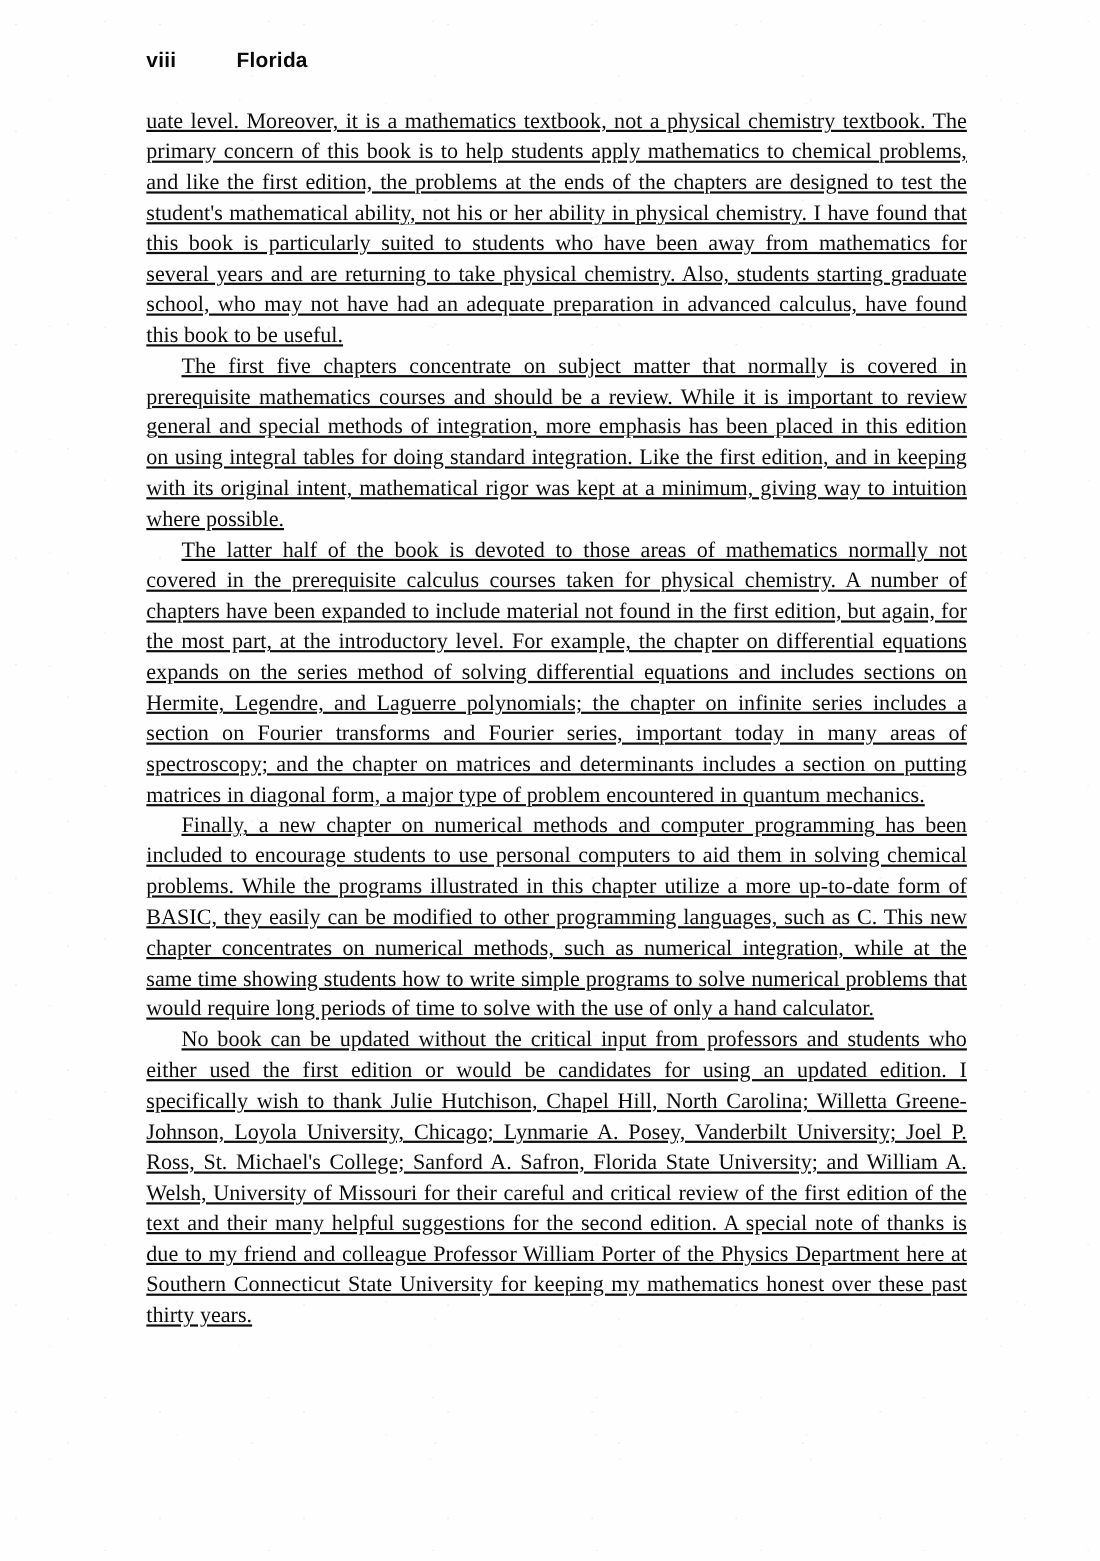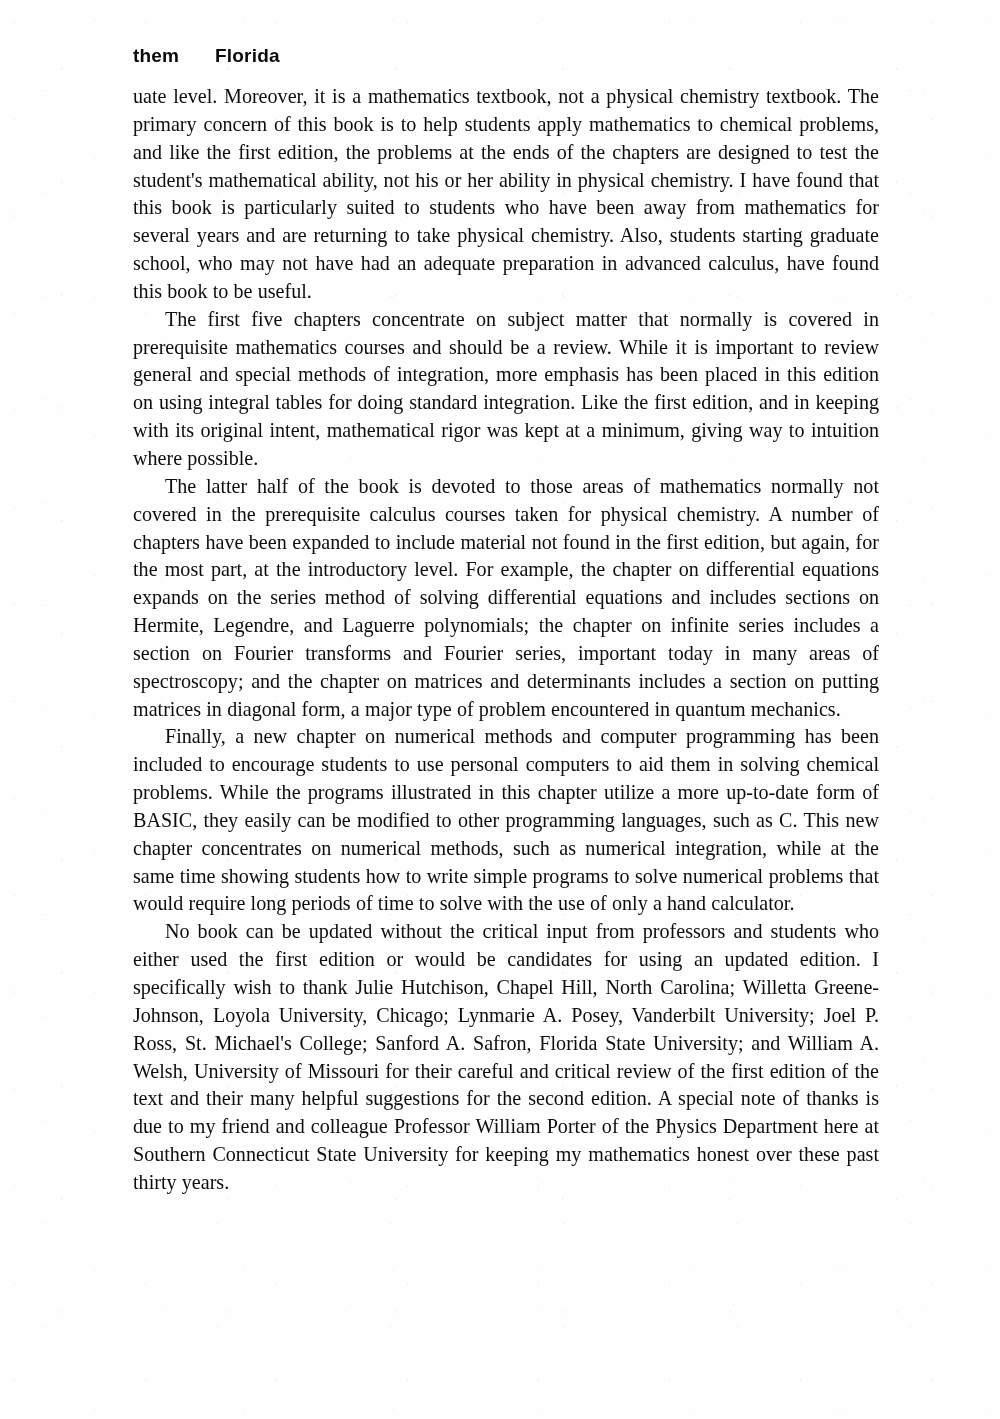--- a/index.html
+++ b/index.html
@@ -43,22 +43,23 @@
     width: 82px;
   }
   .head-title {
     display: inline-block;
   }
 
   
   .text-column {
     position: absolute;
     left: 133px;
-    top: 83px;
+    top: 97px;
     width: 746px;
+    text-decoration: underline;
   }
 
   .para {
     margin: 0;
     font-size: 20.1px;
     line-height: 27.85px;
     text-align: justify;
     text-justify: inter-word;
     text-indent: 0;
     word-spacing: 0.2px;
@@ -83,21 +84,21 @@
       radial-gradient(circle at 26% 88%, rgba(90,90,90,0.26) 0.6px, transparent 1px);
     background-size: 131px 97px, 167px 113px, 149px 139px, 191px 121px, 173px 103px;
   }
 </style>
 </head>
 <body>
 
 <div class="page">
 
   <div class="running-head">
-    <span class="folio">them</span>
+    <span class="folio">viii</span>
     <span class="head-title">Florida</span>
   </div>
 
   <div class="text-column">
     <p class="para">uate level. Moreover, it is a mathematics textbook, not a physical chemistry textbook. The primary concern of this book is to help students apply mathematics to chemical problems, and like the first edition, the problems at the ends of the chapters are designed to test the student's mathematical ability, not his or her ability in physical chemistry. I have found that this book is particularly suited to students who have been away from mathematics for several years and are returning to take physical chemistry. Also, students starting graduate school, who may not have had an adequate preparation in advanced calculus, have found this book to be useful.</p>
     <p class="para indent">The first five chapters concentrate on subject matter that normally is covered in prerequisite mathematics courses and should be a review. While it is important to review general and special methods of integration, more emphasis has been placed in this edition on using integral tables for doing standard integration. Like the first edition, and in keeping with its original intent, mathematical rigor was kept at a minimum, giving way to intuition where possible.</p>
     <p class="para indent">The latter half of the book is devoted to those areas of mathematics normally not covered in the prerequisite calculus courses taken for physical chemistry. A number of chapters have been expanded to include material not found in the first edition, but again, for the most part, at the introductory level. For example, the chapter on differential equations expands on the series method of solving differential equations and includes sections on Hermite, Legendre, and Laguerre polynomials; the chapter on infinite series includes a section on Fourier transforms and Fourier series, important today in many areas of spectroscopy; and the chapter on matrices and determinants includes a section on putting matrices in diagonal form, a major type of problem encountered in quantum mechanics.</p>
     <p class="para indent">Finally, a new chapter on numerical methods and computer programming has been included to encourage students to use personal computers to aid them in solving chemical problems. While the programs illustrated in this chapter utilize a more up-to-date form of BASIC, they easily can be modified to other programming languages, such as C. This new chapter concentrates on numerical methods, such as numerical integration, while at the same time showing students how to write simple programs to solve numerical problems that would require long periods of time to solve with the use of only a hand calculator.</p>
     <p class="para indent">No book can be updated without the critical input from professors and students who either used the first edition or would be candidates for using an updated edition. I specifically wish to thank Julie Hutchison, Chapel Hill, North Carolina; Willetta Greene-Johnson, Loyola University, Chicago; Lynmarie A. Posey, Vanderbilt University; Joel P. Ross, St. Michael's College; Sanford A. Safron, Florida State University; and William A. Welsh, University of Missouri for their careful and critical review of the first edition of the text and their many helpful suggestions for the second edition. A special note of thanks is due to my friend and colleague Professor William Porter of the Physics Department here at Southern Connecticut State University for keeping my mathematics honest over these past thirty years.</p>
   </div>

